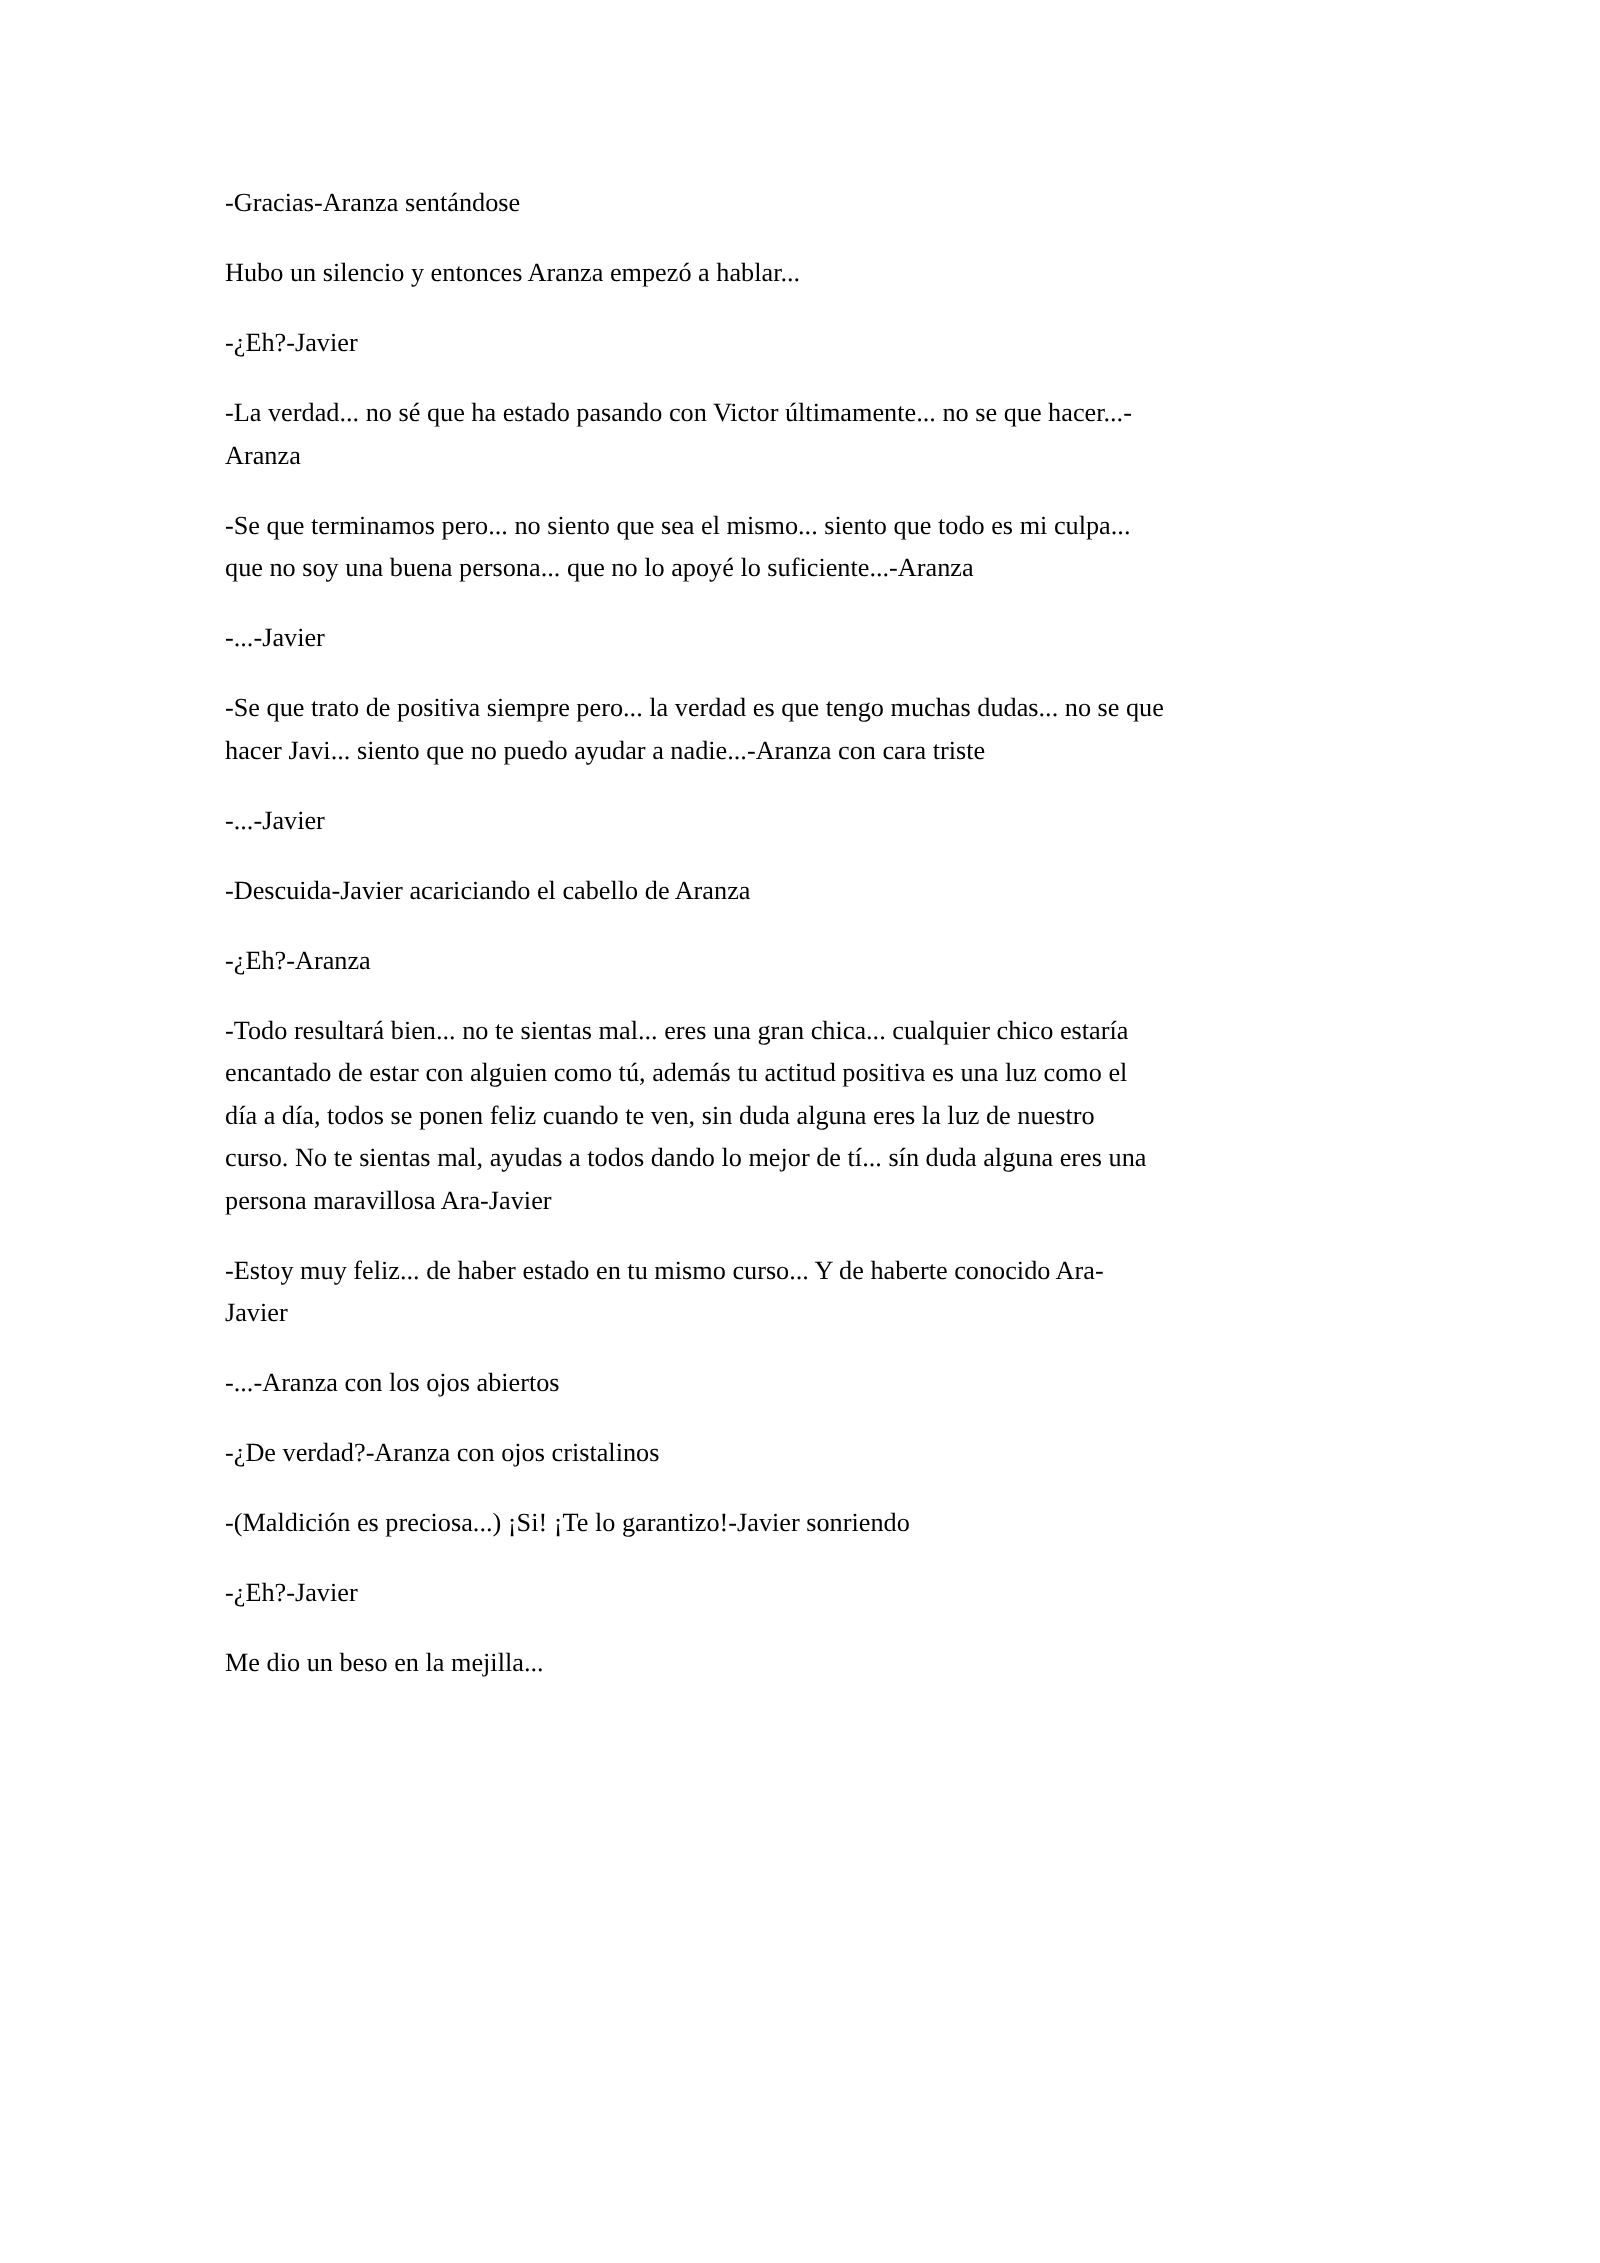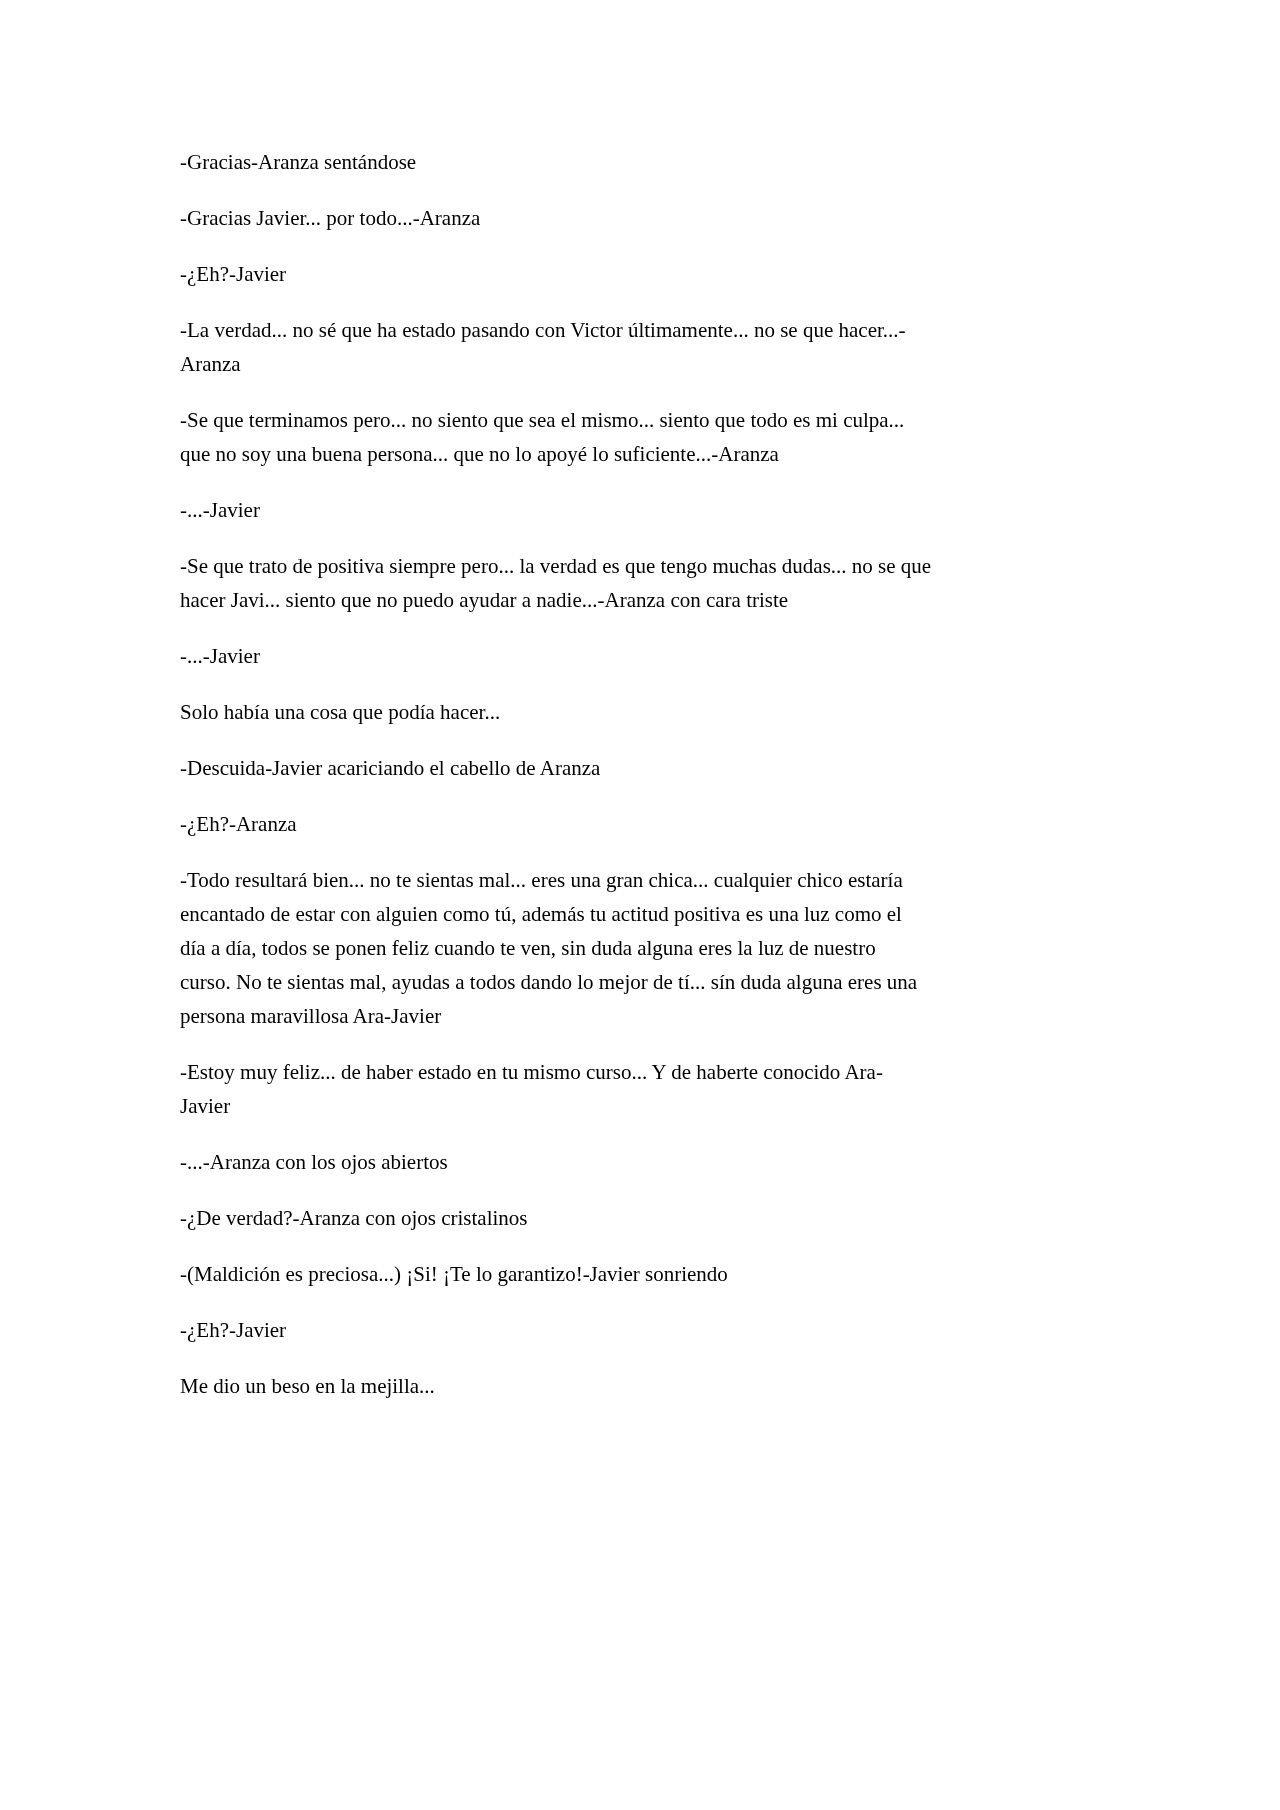--- a/index.html
+++ b/index.html
@@ -32,31 +32,30 @@
     white-space: pre-wrap;       
     overflow-wrap: break-word;
   }
 </style>
 </head>
 <body>
 
 <div class="page">
   <div class="doc-body">
       <p class="para">-Gracias-Aranza sentándose</p>
-      <p class="para">-Gracias Javier... por todo...-Aranza</p>
+      <p class="para">Hubo un silencio y entonces Aranza empezó a hablar...</p>
       <p class="para">-¿Eh?-Javier</p>
       <p class="para">-La verdad... no sé que ha estado pasando con Victor últimamente... no se que hacer...-
 Aranza</p>
       <p class="para">-Se que terminamos pero... no siento que sea el mismo... siento que todo es mi culpa...
 que no soy una buena persona... que no lo apoyé lo suficiente...-Aranza</p>
       <p class="para">-...-Javier</p>
       <p class="para">-Se que trato de positiva siempre pero... la verdad es que tengo muchas dudas... no se que
 hacer Javi... siento que no puedo ayudar a nadie...-Aranza con cara triste</p>
       <p class="para">-...-Javier</p>
-      <p class="para">Solo había una cosa que podía hacer...</p>
       <p class="para">-Descuida-Javier acariciando el cabello de Aranza</p>
       <p class="para">-¿Eh?-Aranza</p>
       <p class="para">-Todo resultará bien... no te sientas mal... eres una gran chica... cualquier chico estaría
 encantado de estar con alguien como tú, además tu actitud positiva es una luz como el
 día a día, todos se ponen feliz cuando te ven, sin duda alguna eres la luz de nuestro
 curso. No te sientas mal, ayudas a todos dando lo mejor de tí... sín duda alguna eres una
 persona maravillosa Ara-Javier</p>
       <p class="para">-Estoy muy feliz... de haber estado en tu mismo curso... Y de haberte conocido Ara-
 Javier</p>
       <p class="para">-...-Aranza con los ojos abiertos</p>

